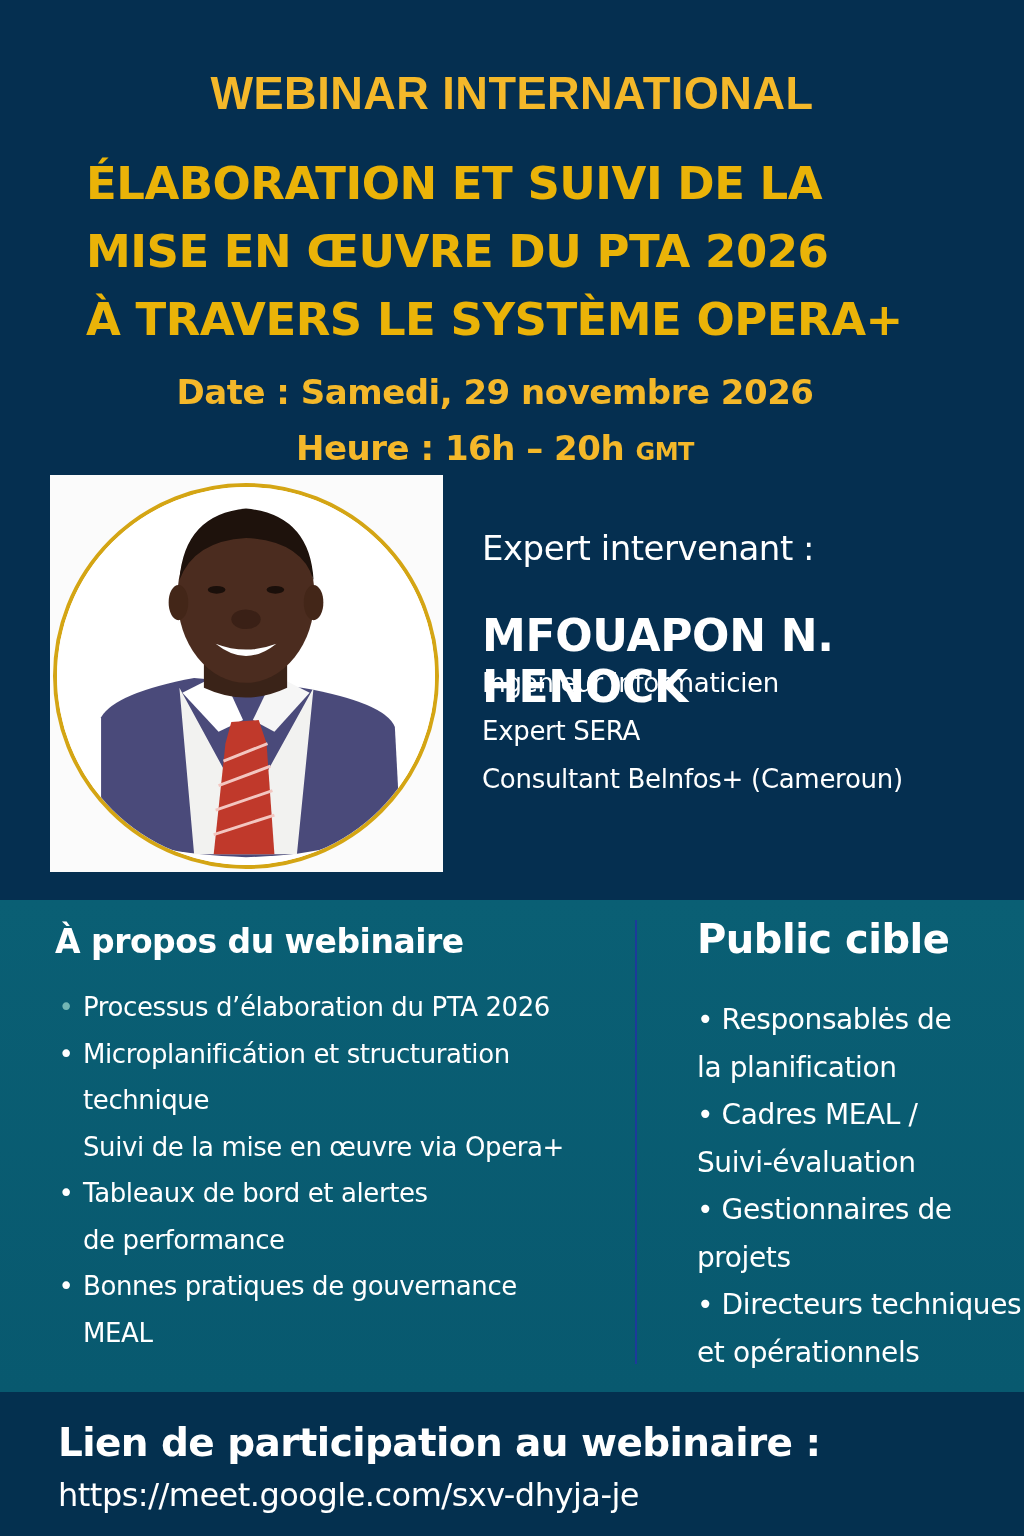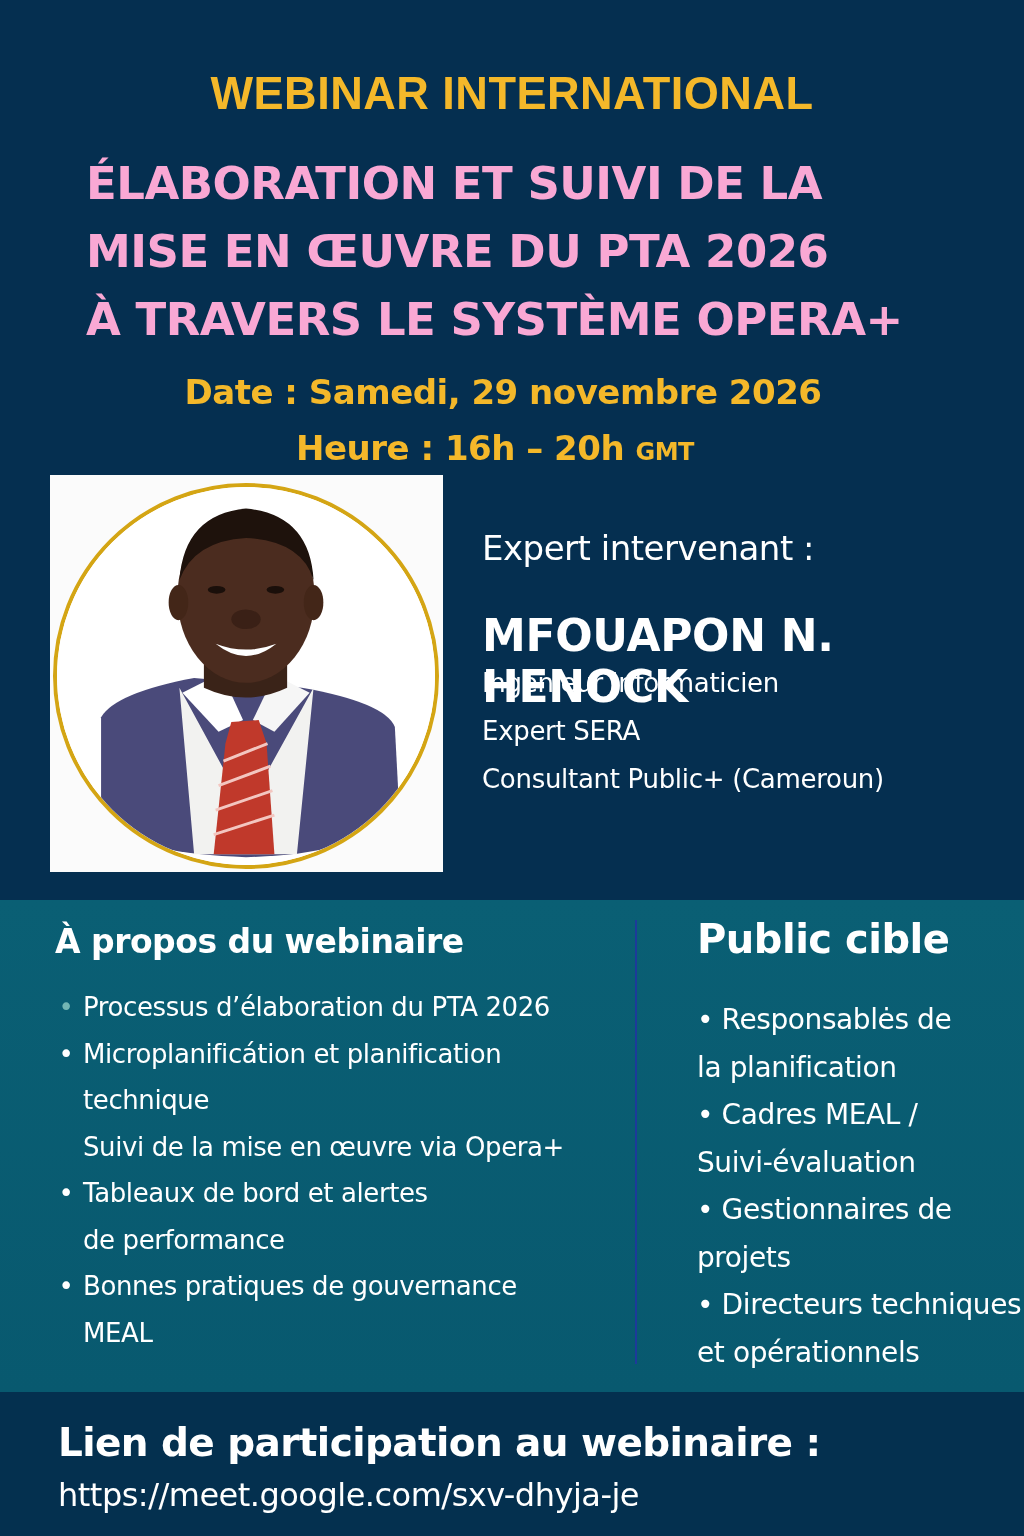--- a/index.html
+++ b/index.html
@@ -16,26 +16,26 @@
   }
   .kicker {
     position: absolute; left: 0; top: 66px; width: 1024px; text-align: center;
     font-family: "Liberation Sans", sans-serif; font-weight: bold;
     font-size: 46px; letter-spacing: 0.5px; color: #f4b82a;
     transform: scaleX(0.98);
   }
   .title {
     position: absolute; left: 86px; top: 150px; width: 900px;
     font-family: "DejaVu Sans", sans-serif; font-weight: bold;
-    font-size: 45px; line-height: 68px; color: #f9a8d4;
+    font-size: 45px; line-height: 68px; color: #eab308;
     letter-spacing: -0.5px;
   }
   .title div { white-space: nowrap; }
   .date {
-    position: absolute; left: 8px; top: 372px; width: 990px; text-align: center;
+    position: absolute; left: 0; top: 372px; width: 990px; text-align: center;
     font-weight: bold; font-size: 34px; color: #f4b82a;
     letter-spacing: -0.5px;
   }
   .time {
     position: absolute; left: 0; top: 428px; width: 990px; text-align: center;
     font-weight: bold; font-size: 34px; color: #f4b82a; letter-spacing: -0.5px;
   }
   .time .tz { font-size: 24px; text-align: right; }
   .photo-box {
     position: absolute; left: 50px; top: 475px; width: 393px; height: 397px;
@@ -151,35 +151,35 @@
       <path d="M162 160 Q193 185 224 160 Q193 172 162 160 Z" fill="#ffffff"></path>
     </svg>
   </div>
 </div>
 
 <div class="expert">
   <div class="label">Expert intervenant :</div>
   <div class="name">MFOUAPON N. HENOCK</div>
   <div class="line">Ingenieur Informaticien</div>
   <div class="line">Expert SERA</div>
-  <div class="line">Consultant Public+ (Cameroun)</div>
+  <div class="line">Consultant Belnfos+ (Cameroun)</div>
 </div>
 
 <div class="mid"></div>
 
 <div class="about">
   <h2>À propos du webinaire</h2>
   <ul>
     <li>
       <span class="bullet faded">•</span>
       <span>Processus d’élaboration du PTA 2026</span>
     </li>
     <li>
       <span class="bullet">•</span>
-      <div>Microplanificátion et planification</div>
+      <div>Microplanificátion et structuration</div>
       <div>technique</div>
       <div>Suivi de la mise en œuvre via Opera+</div>
     </li>
     <li>
       <span class="bullet">•</span>
       <div>Tableaux de bord et alertes</div>
       <div>de performance</div>
     </li>
     <li>
       <span class="bullet">•</span>

